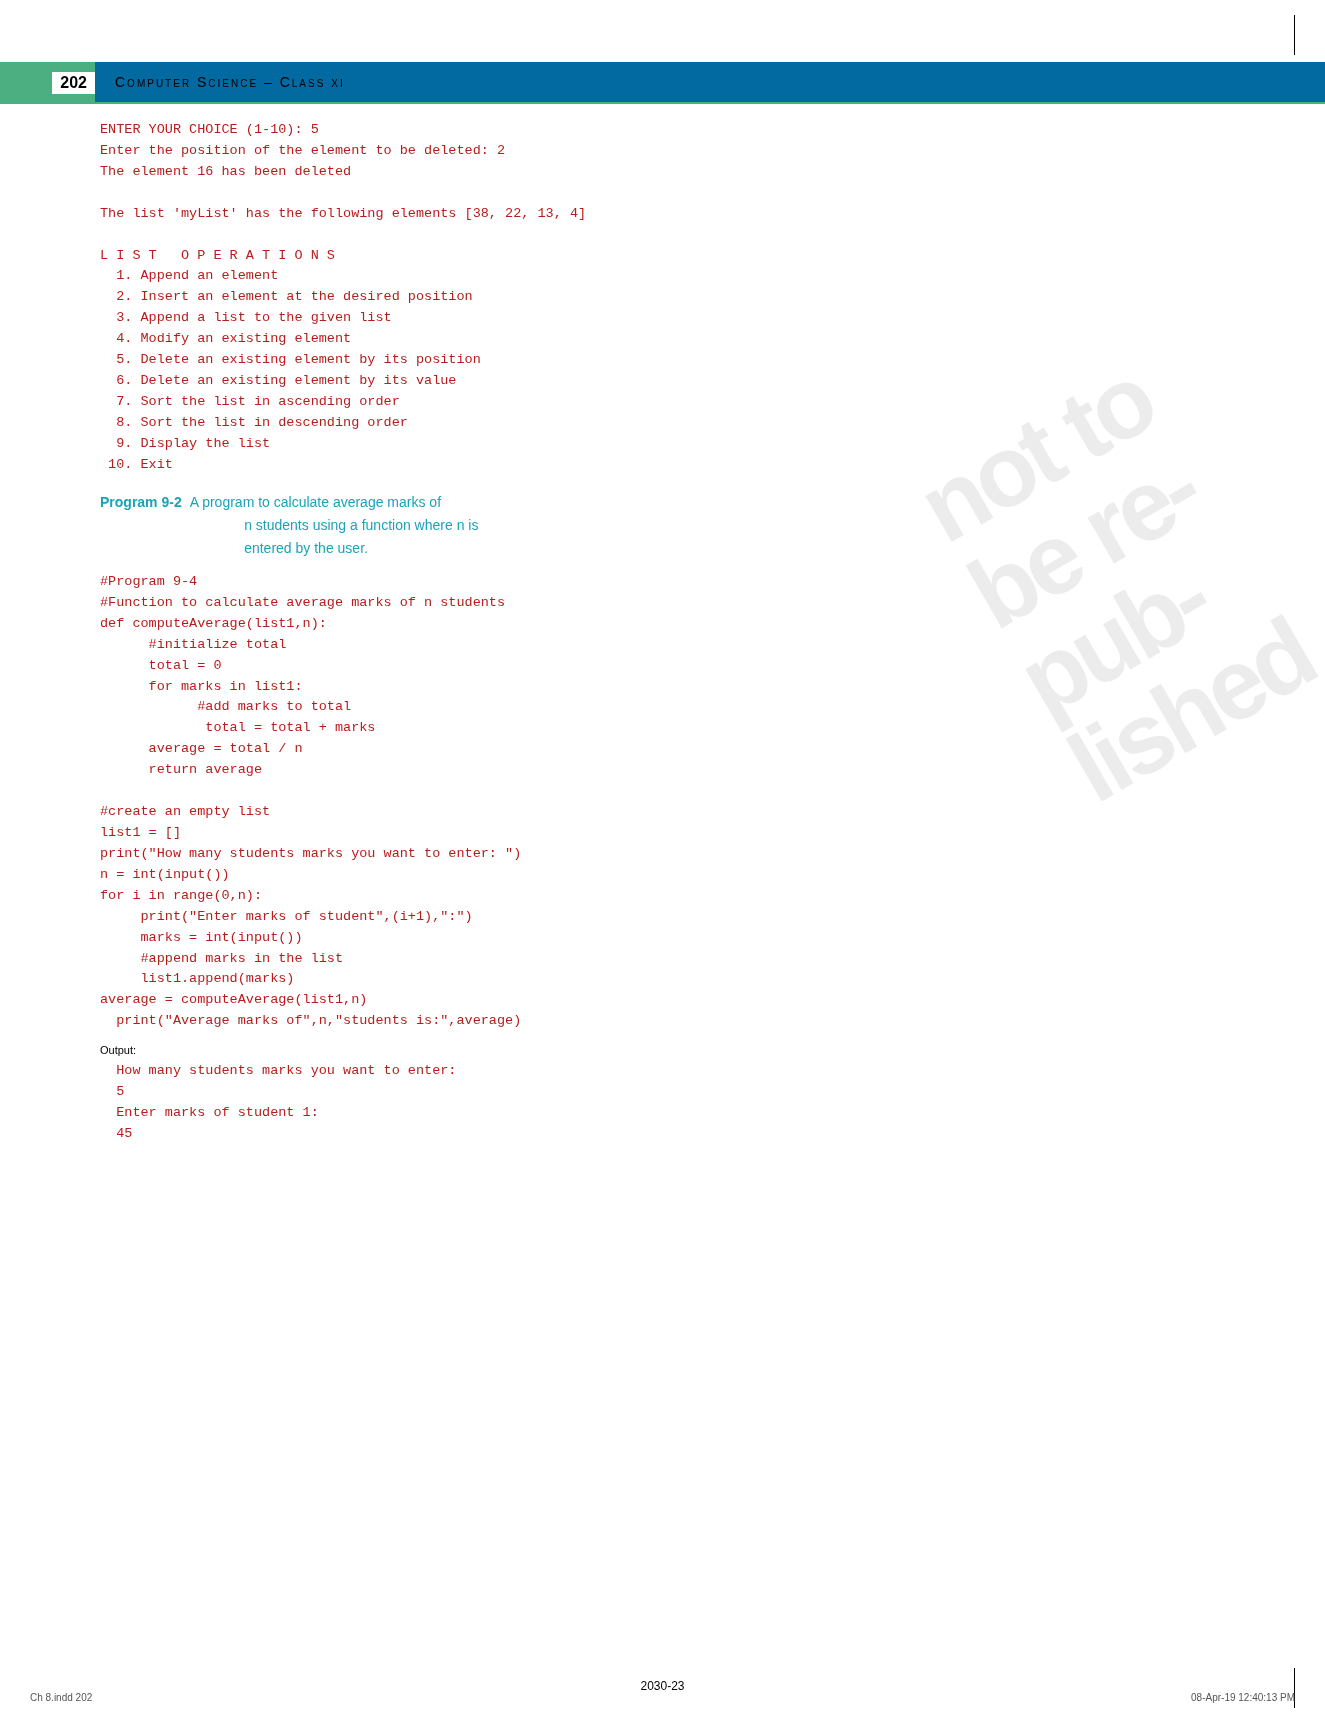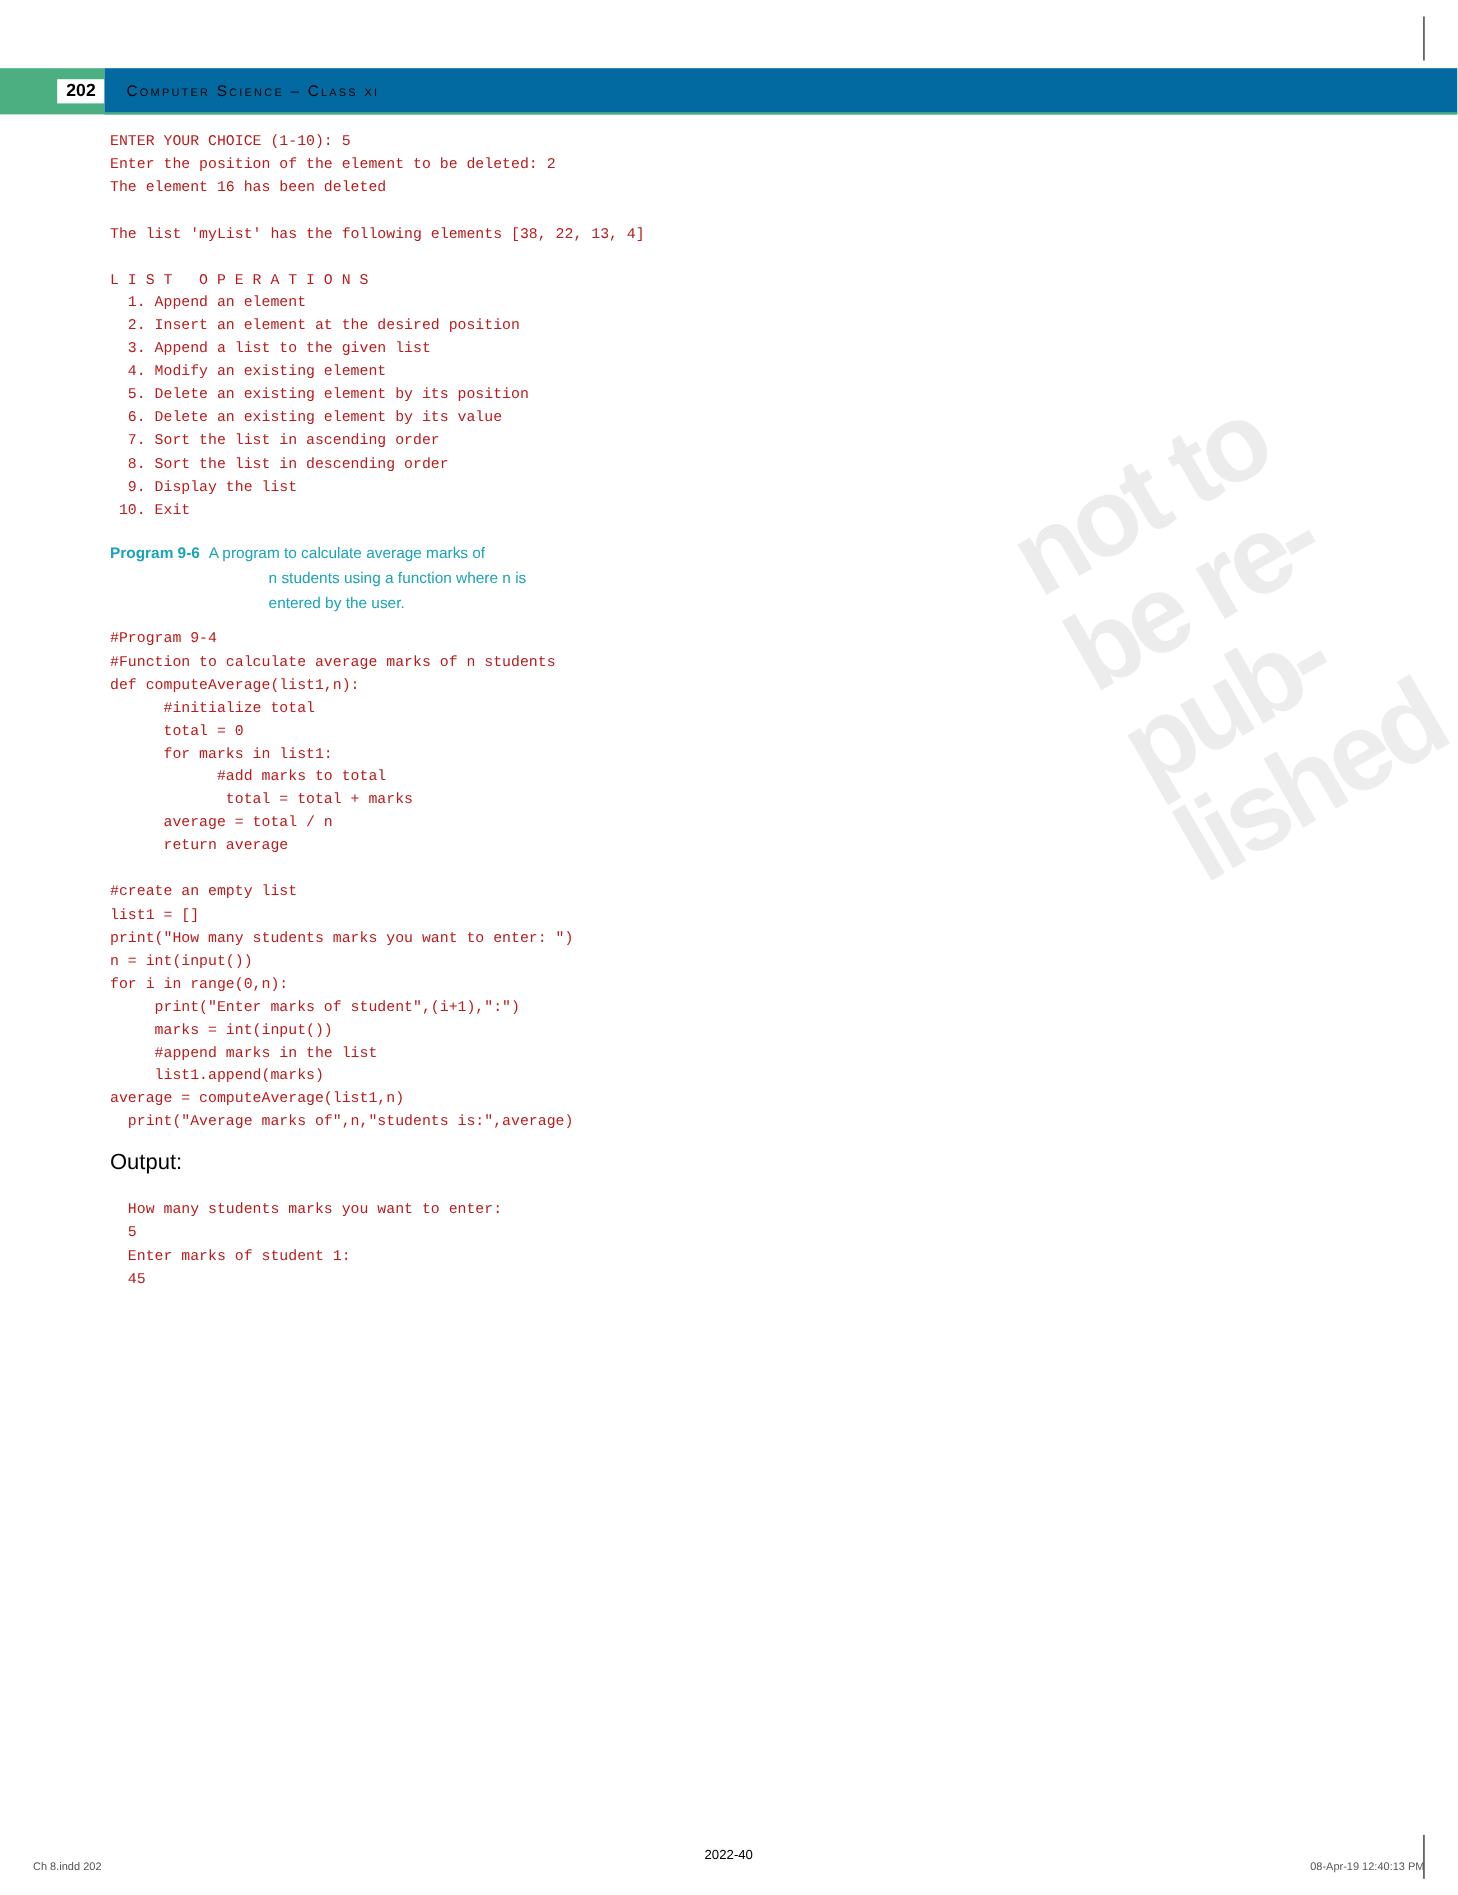--- a/index.html
+++ b/index.html
@@ -109,25 +109,25 @@
       font-family: 'Courier New', Courier, monospace;
       font-size: 13.5px;
       line-height: 1.55;
       white-space: pre;
       color: #b91c1c;
       margin-bottom: 10px;
     }
 
     .output-label {
       font-family: Arial, sans-serif;
-      font-size: 20px;
+      font-size: 11px;
       font-weight: normal;
       color: #000;
       margin-top: 8px;
-      margin-bottom: 18px;
+      margin-bottom: 2px;
     }
 
     
     .footer {
       position: absolute;
       bottom: 30px;
       left: 0;
       right: 0;
       text-align: center;
       font-family: Arial, sans-serif;
@@ -227,21 +227,21 @@
   3. Append a list to the given list
   4. Modify an existing element
   5. Delete an existing element by its position
   6. Delete an existing element by its value
   7. Sort the list in ascending order
   8. Sort the list in descending order
   9. Display the list
  10. Exit</div>
 
     <div class="program-heading-block">
-      <span class="ph-label">Program 9-6</span>
+      <span class="ph-label">Program 9-2</span>
       <span class="ph-desc">A program to calculate average marks of<br>&nbsp;&nbsp;&nbsp;&nbsp;&nbsp;&nbsp;&nbsp;&nbsp;&nbsp;&nbsp;&nbsp;&nbsp;&nbsp;&nbsp;n students using a function where n is<br>&nbsp;&nbsp;&nbsp;&nbsp;&nbsp;&nbsp;&nbsp;&nbsp;&nbsp;&nbsp;&nbsp;&nbsp;&nbsp;&nbsp;entered by the user.</span>
     </div>
 
     <div class="code-block">#Program 9-4
 #Function to calculate average marks of n students
 def computeAverage(list1,n):
       #initialize total
       total = 0
       for marks in list1:
             #add marks to total
@@ -264,21 +264,21 @@
     <div class="output-label">Output:</div>
 
     <div class="code-block">  How many students marks you want to enter:
   5
   Enter marks of student 1:
   45</div>
 
   </div>
 
   <div class="footer">
-    <span>2022-40</span>
+    <span>2030-23</span>
   </div>
   <div class="footer-left">
     <span>Ch 8.indd  202</span>
   </div>
   <div class="footer-right">
     <span>08-Apr-19  12:40:13 PM</span>
   </div>
 
 </div>
 

